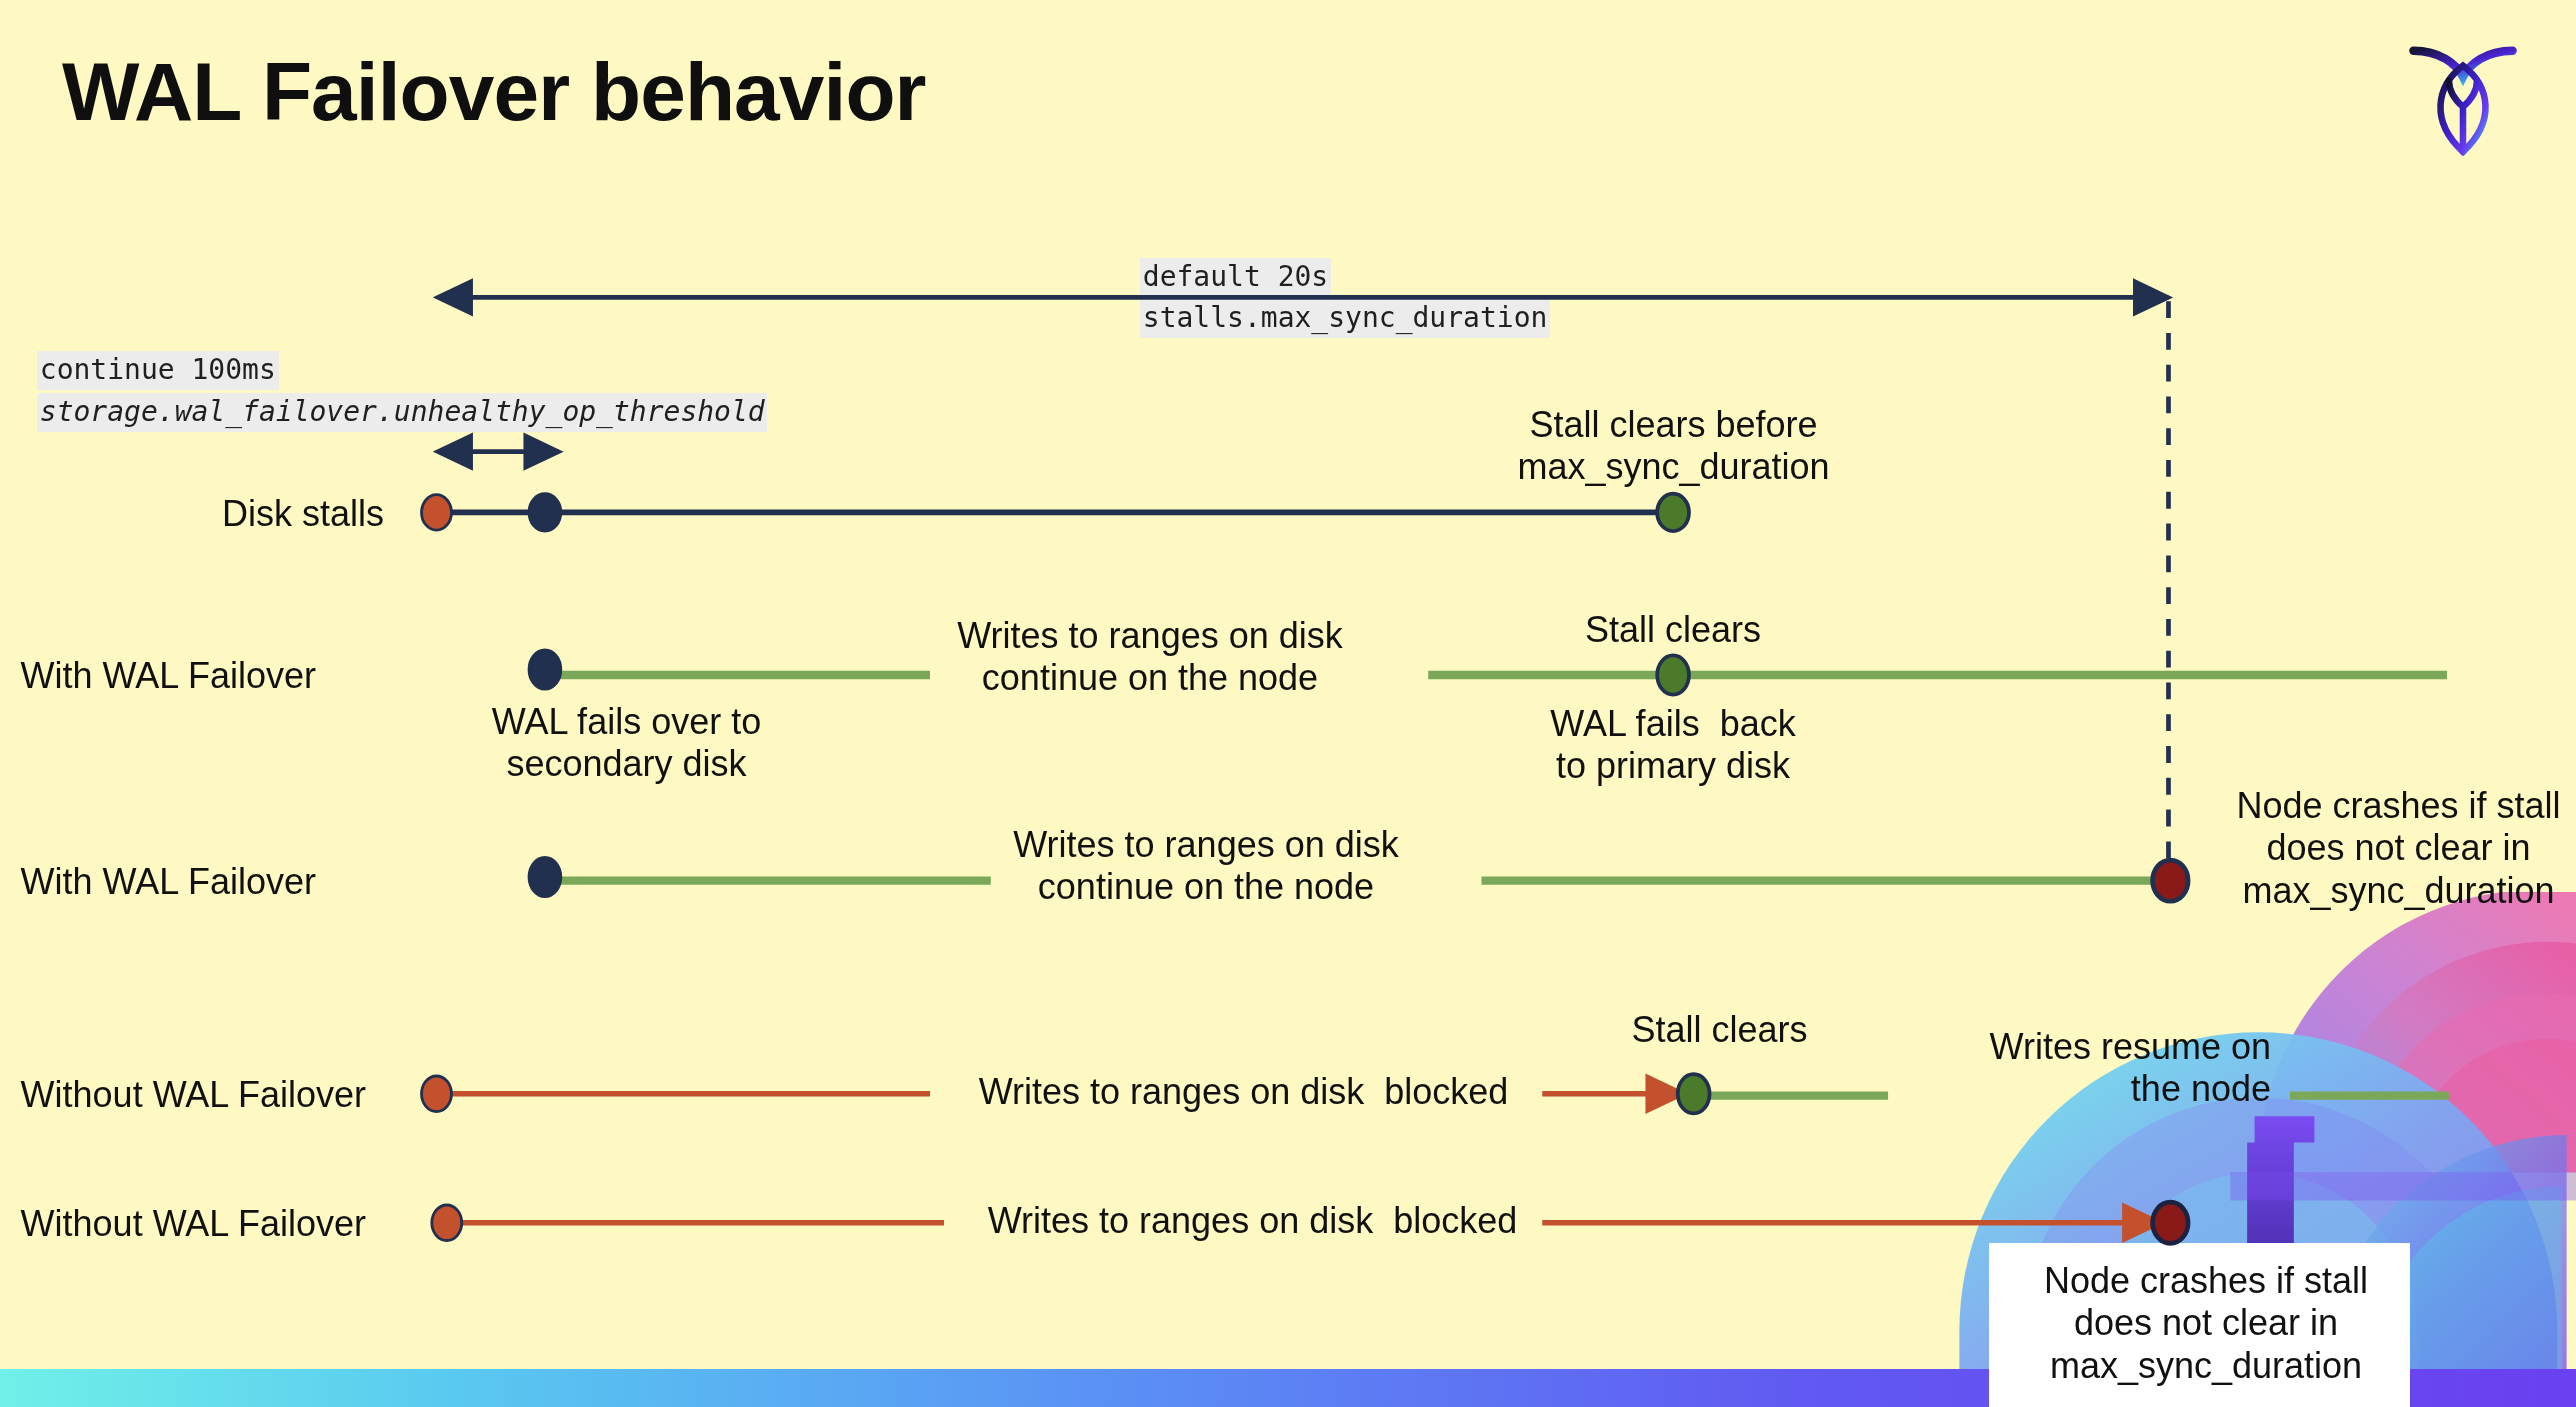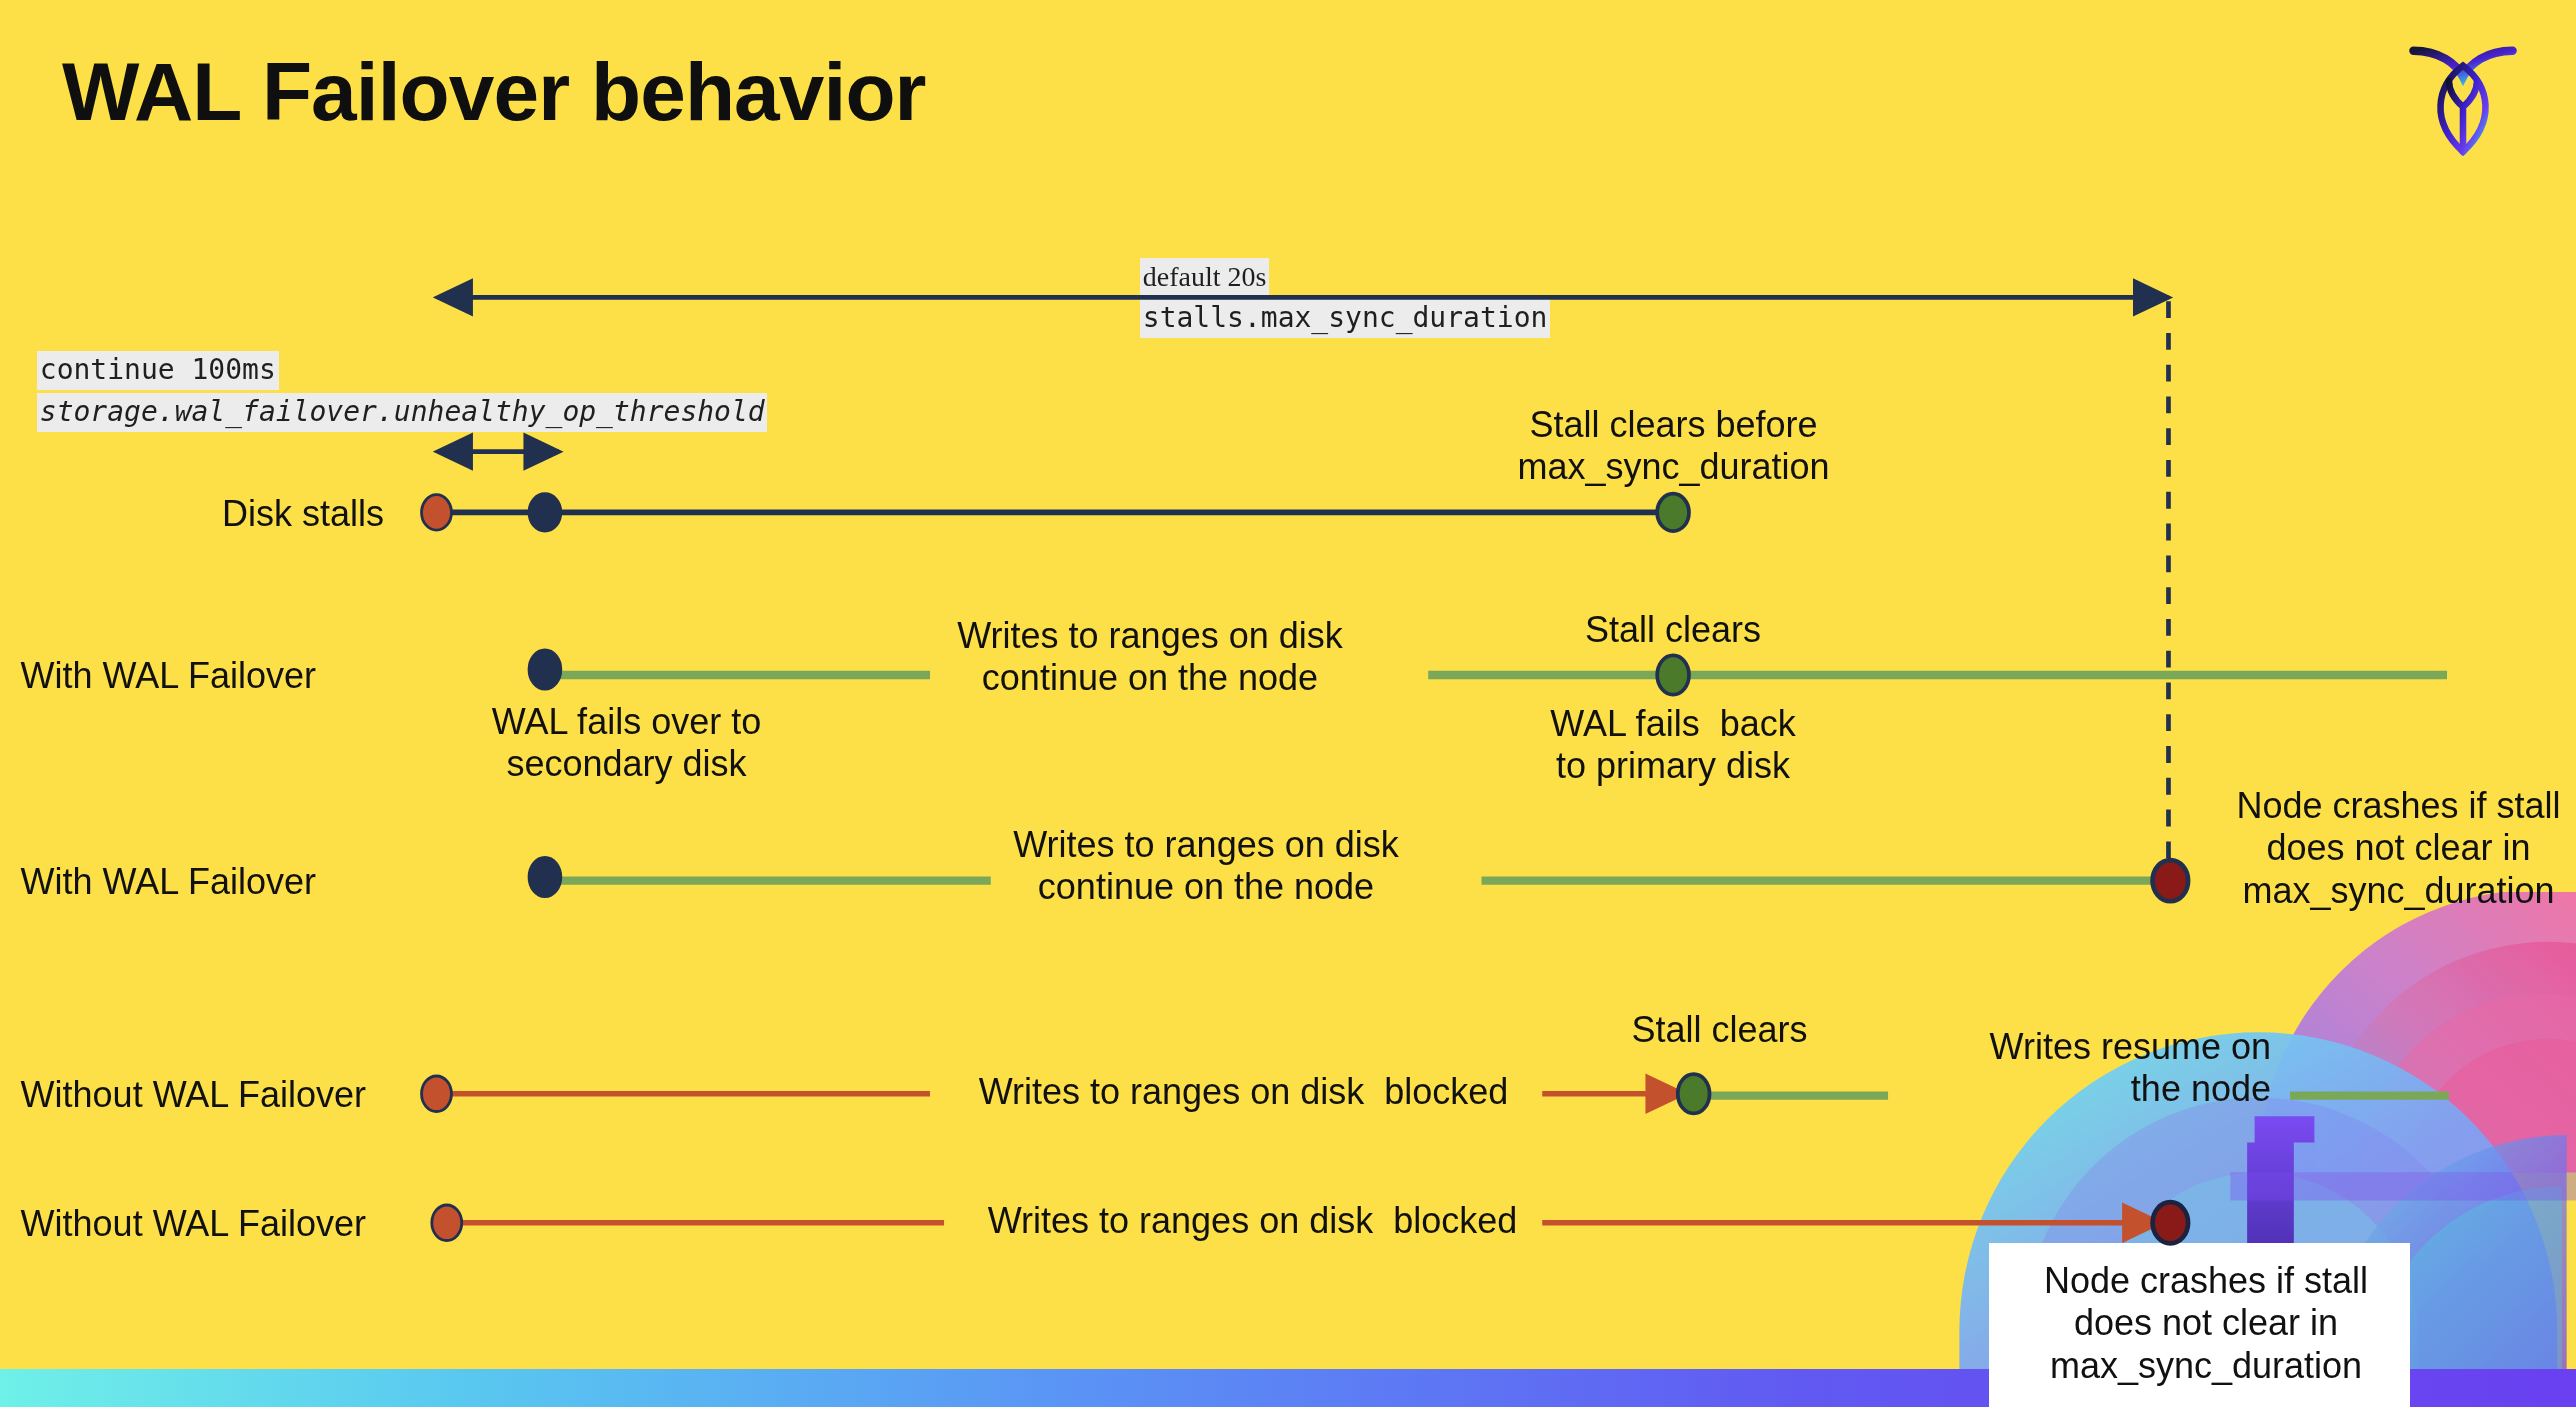--- a/index.html
+++ b/index.html
@@ -3,21 +3,21 @@
 <meta charset="utf-8">
 <style>
   html,body{margin:0;padding:0;}
   body{
     width:2576px;height:1408px;
     background:#ffffff;
     font-family:"Liberation Sans", sans-serif;
     overflow:hidden;
     position:relative;
   }
-  #slide{position:absolute;inset:0;overflow:hidden;background:#fde047;}
+  #slide{position:absolute;inset:0;overflow:hidden;background:#fef9c3;}
 
   
   .title{
     position:absolute;left:62px;top:45px;
     font-size:82px;font-weight:bold;color:#0f0f0f;
     letter-spacing:-0.9px;white-space:nowrap;
   }
 
   
   .logo{position:absolute;left:2402px;top:32px;width:122px;height:131px;}
@@ -130,21 +130,21 @@
             <stop offset="50%" stop-color="#4a22d0"></stop>
           <stop offset="100%" stop-color="#30d8f0"></stop>
         </linearGradient>
       </defs>
       <path d="M12 20 C40 20 58 34 65 48 C72 34 90 20 118 20" stroke="url(#lg2)" stroke-width="9" fill="none" stroke-linecap="round"></path>
       <path d="M65 36 C36 58 30 96 65 128 C100 96 94 58 65 36 Z" stroke="url(#lg1)" stroke-width="7" fill="none"></path>
       <path d="M65 128 L65 80 M65 80 C56 72 50 62 50 52 M65 80 C74 72 80 62 80 52" stroke="url(#lg1)" stroke-width="7" fill="none" stroke-linecap="round"></path>
     </svg>
   </div>
 
-  <div class="code" style="left:1140px;top:258px;font-family:Liberation Serif, serif;">default 20s</div>
+  <div class="code" style="left:1140px;top:258px;">default 20s</div>
   <div class="code" style="left:1140px;top:299px;">stalls.max_sync_duration</div>
 
   <div class="code" style="left:37px;top:351px;">continue 100ms</div>
   <div class="code" style="left:37px;top:393px;font-style:italic;">storage.wal_failover.unhealthy_op_threshold</div>
 
   <svg id="art" viewBox="0 0 2756 1506" xmlns="http://www.w3.org/2000/svg">
     <defs>
       <marker id="arrNavyR" markerWidth="9" markerHeight="9" refX="7.6" refY="4.5" orient="auto" markerUnits="strokeWidth">
         <path d="M0,0.4 L8.6,4.5 L0,8.6 Z" fill="#22304f"></path>
       </marker>

